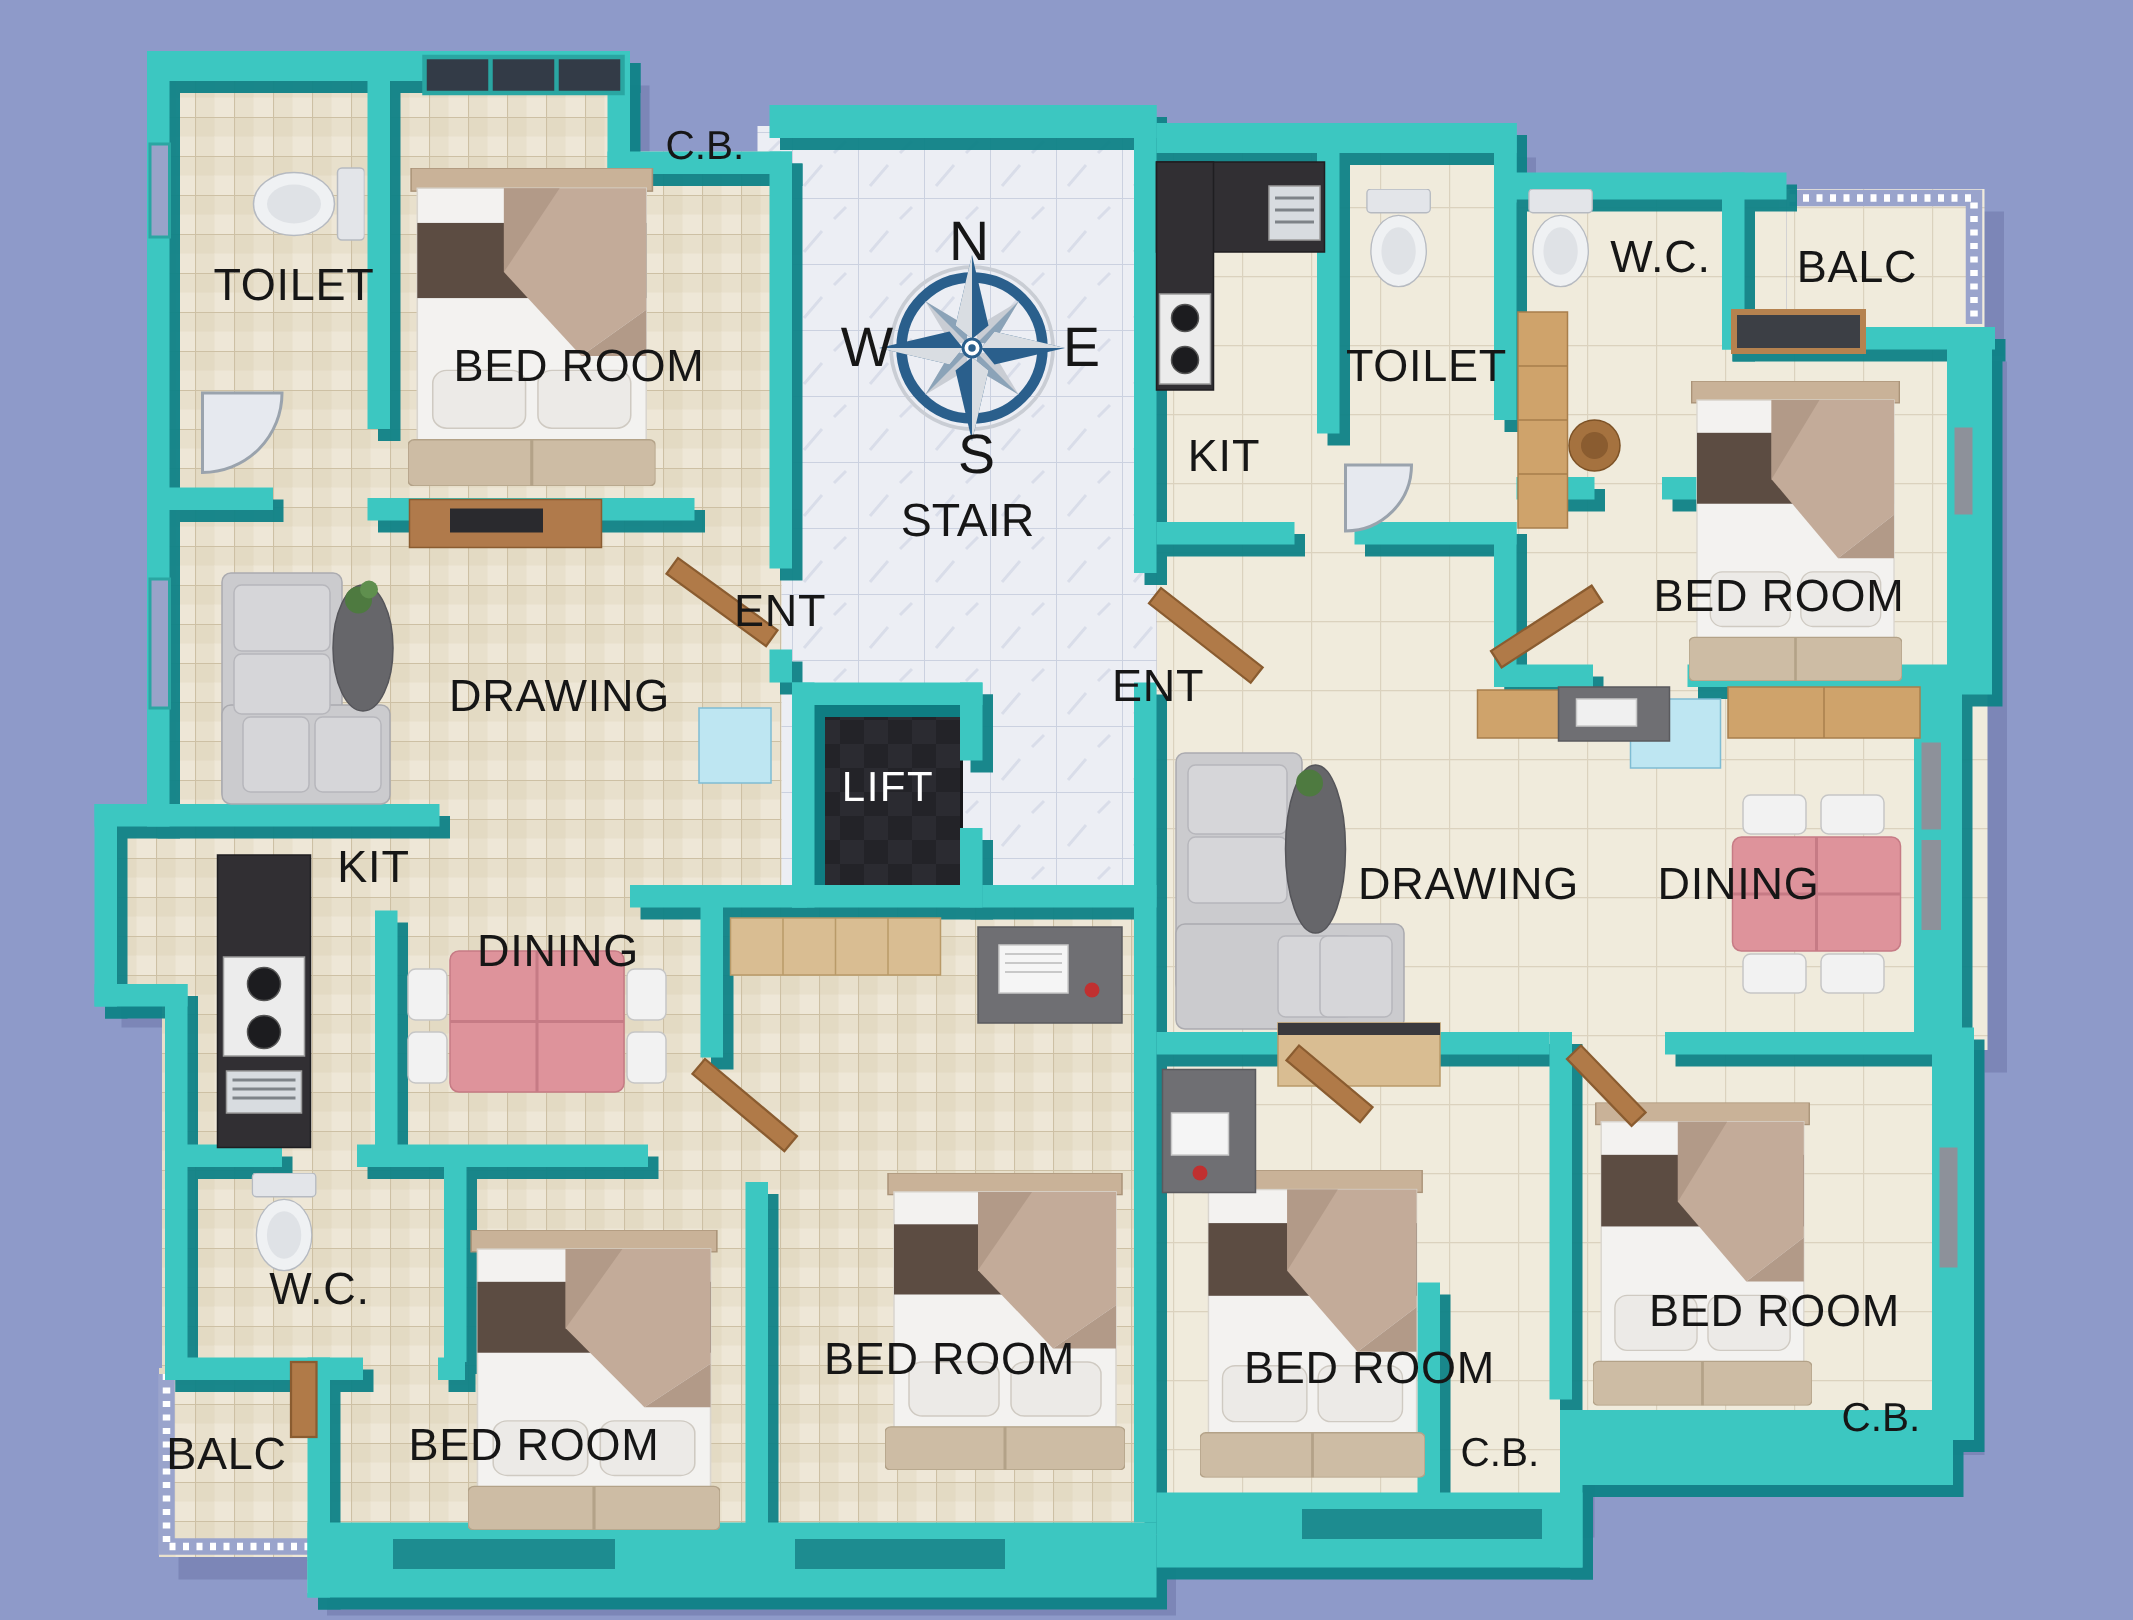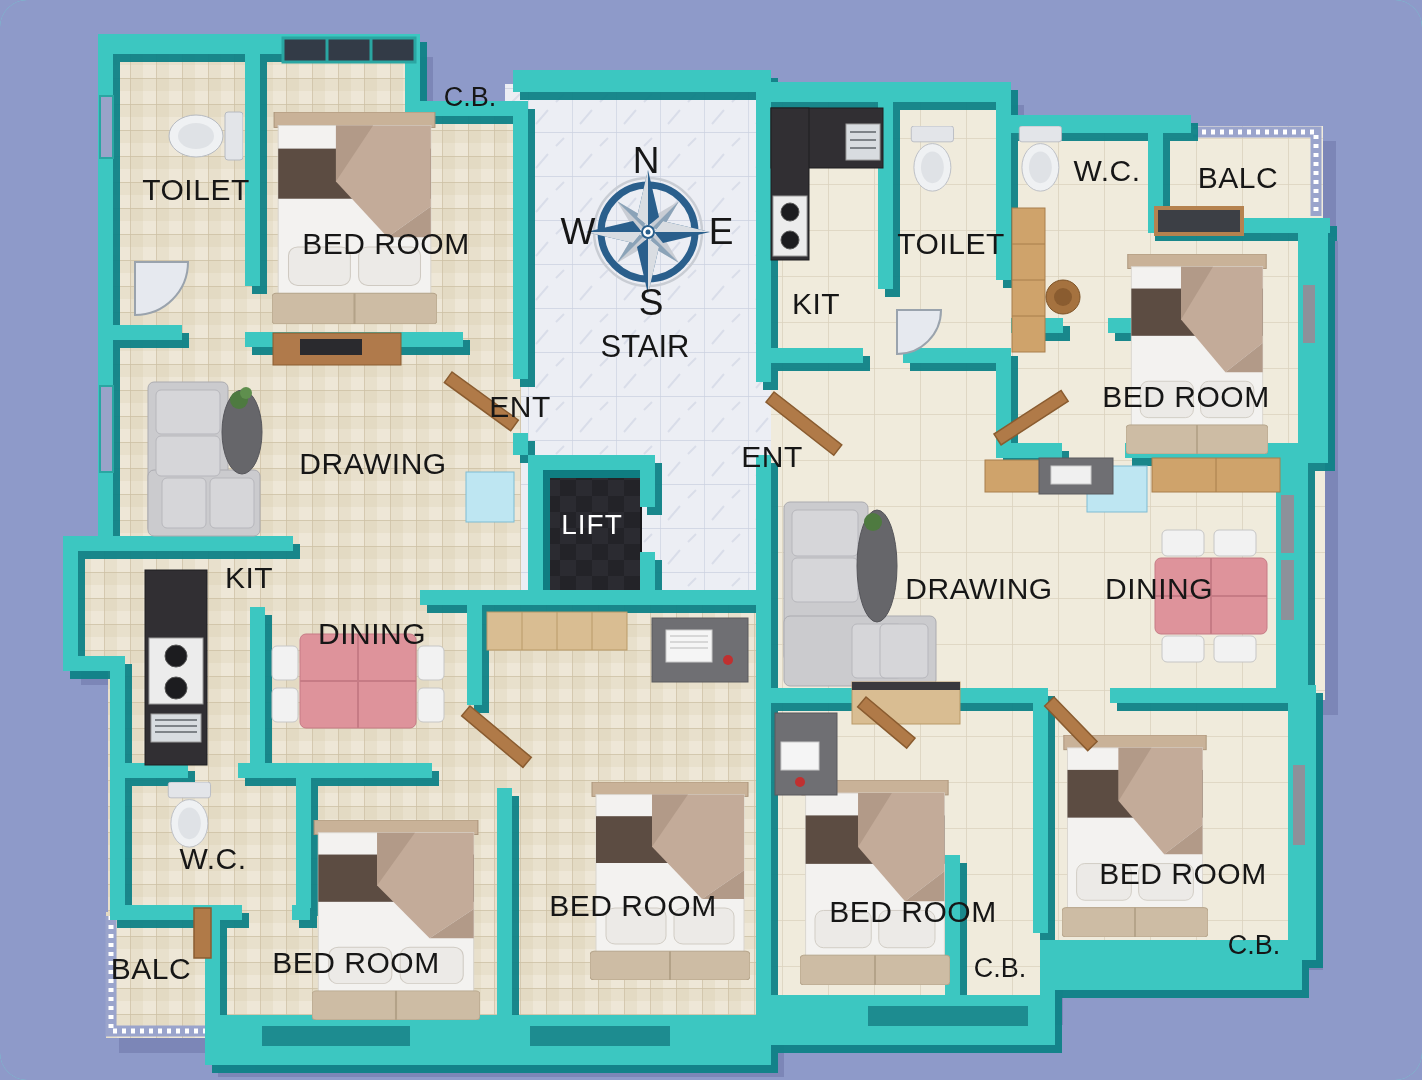--- a/index.html
+++ b/index.html
@@ -1,17 +1,17 @@
 <!DOCTYPE html>
 <html><head>
 <meta charset="utf-8">
 <style>
   html,body{margin:0;padding:0;background:#8E9AC9;}
   .stage{position:relative;width:1422px;height:1080px;overflow:hidden;background:#5eead4;
-         font-family:"Liberation Sans", sans-serif;border-radius:27px;}
+         font-family:"Liberation Sans", sans-serif;}
   svg{display:block}
   text{font-family:"Liberation Sans", sans-serif;fill:#161616;}
   .lbl{font-size:30px;letter-spacing:.5px;}
   .lbl-sm{font-size:27px;}
   .lbl-compass{font-size:37px;}
   .lbl-stair{font-size:31px;}
   .lbl-lift{font-size:28px;fill:#ffffff;letter-spacing:1px;}
 </style>
 </head>
 <body>

